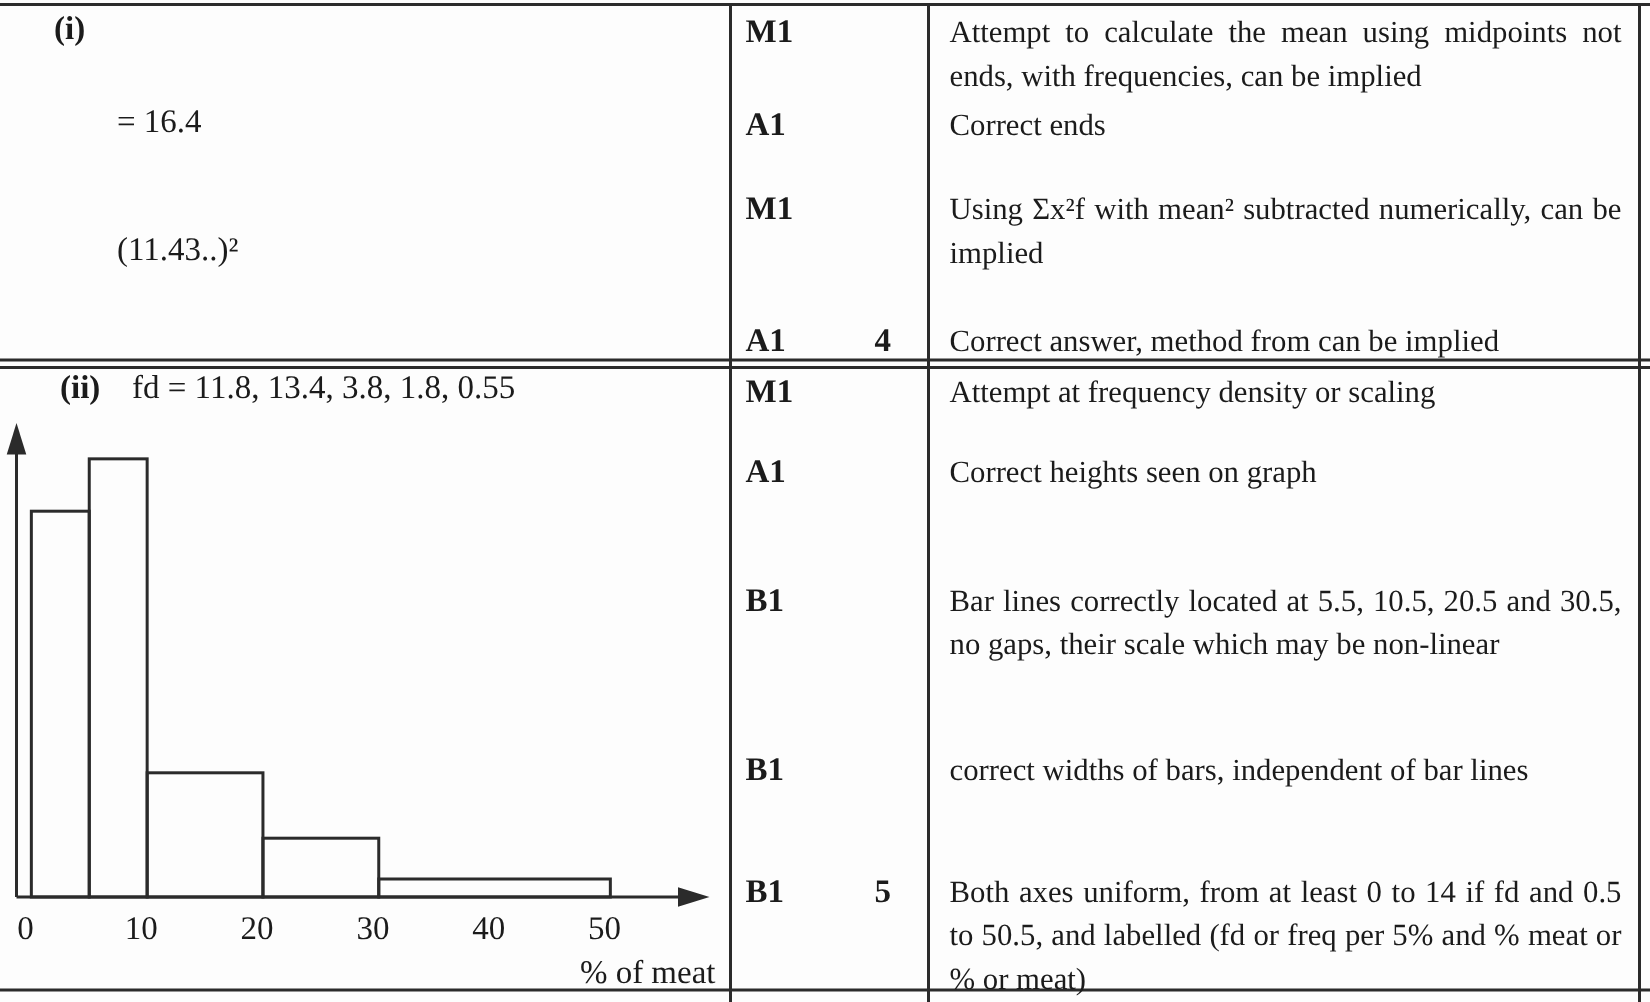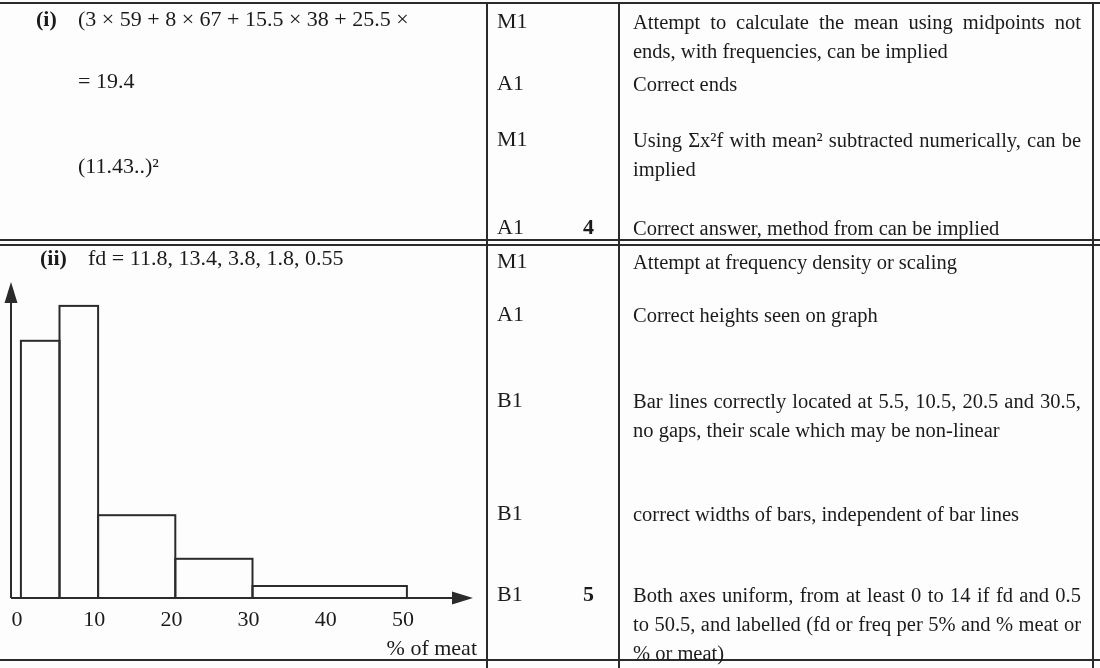--- a/index.html
+++ b/index.html
@@ -6,21 +6,21 @@
   #page{
     position:relative;width:1100px;height:668px;overflow:hidden;
     background:#fdfdfd;color:#1b1b1b;
     font-family:"Liberation Serif", serif;
   }
   .hline{position:absolute;left:0;width:1100px;height:2px;background:#2b2b2b;}
   .vline{position:absolute;top:2px;width:2px;height:666px;background:#2b2b2b;}
   .qline{position:absolute;font-size:22px;line-height:26px;white-space:nowrap;}
   .plabel{font-weight:bold;}
   .mark-row{position:absolute;left:0;top:0;width:1100px;height:0;}
-  .mcode{position:absolute;left:497px;font-size:22px;line-height:26px;}
+  .mcode{position:absolute;left:497px;font-size:22px;line-height:26px;font-weight:bold;}
   .mtotal{position:absolute;left:583px;font-size:22px;line-height:26px;font-weight:bold;}
   .mcomment{
     position:absolute;left:633px;width:448px;
     font-size:20.5px;line-height:29px;text-align:justify;
   }
   #histogram-svg{position:absolute;left:0;top:270px;}
   #histogram-svg text{font-family:"Liberation Serif", serif;}
 </style>
 </head>
 <body>
@@ -29,22 +29,21 @@
 
   <div class="hline" style="top:2px"></div>
   <div class="hline" style="top:239px"></div>
   <div class="hline" style="top:244px"></div>
   <div class="hline" style="top:659px"></div>
   <div class="vline" style="left:486px"></div>
   <div class="vline" style="left:618px"></div>
   <div class="vline" style="left:1092px"></div>
 
   <div class="qline plabel" style="left:36px;top:6px">(i)</div>
-  <div class="qline" style="left:78px;top:6px">(3 × 59 + 8 × 67 + 15.5 × 38 + 25.5 ×</div>
-  <div class="qline" style="left:78px;top:68px">= 19.4</div>
+  <div class="qline" style="left:78px;top:68px">= 16.4</div>
   <div class="qline" style="left:78px;top:153px">(11.43..)²</div>
 
   <div class="mark-row" style="top:8px">
     <span class="mcode">M1</span>
     <span class="mtotal"></span>
     <div class="mcomment">Attempt to calculate the mean using midpoints not ends, with frequencies, can be implied</div>
   </div>
   <div class="mark-row" style="top:70px">
     <span class="mcode">A1</span>
     <span class="mtotal"></span>

